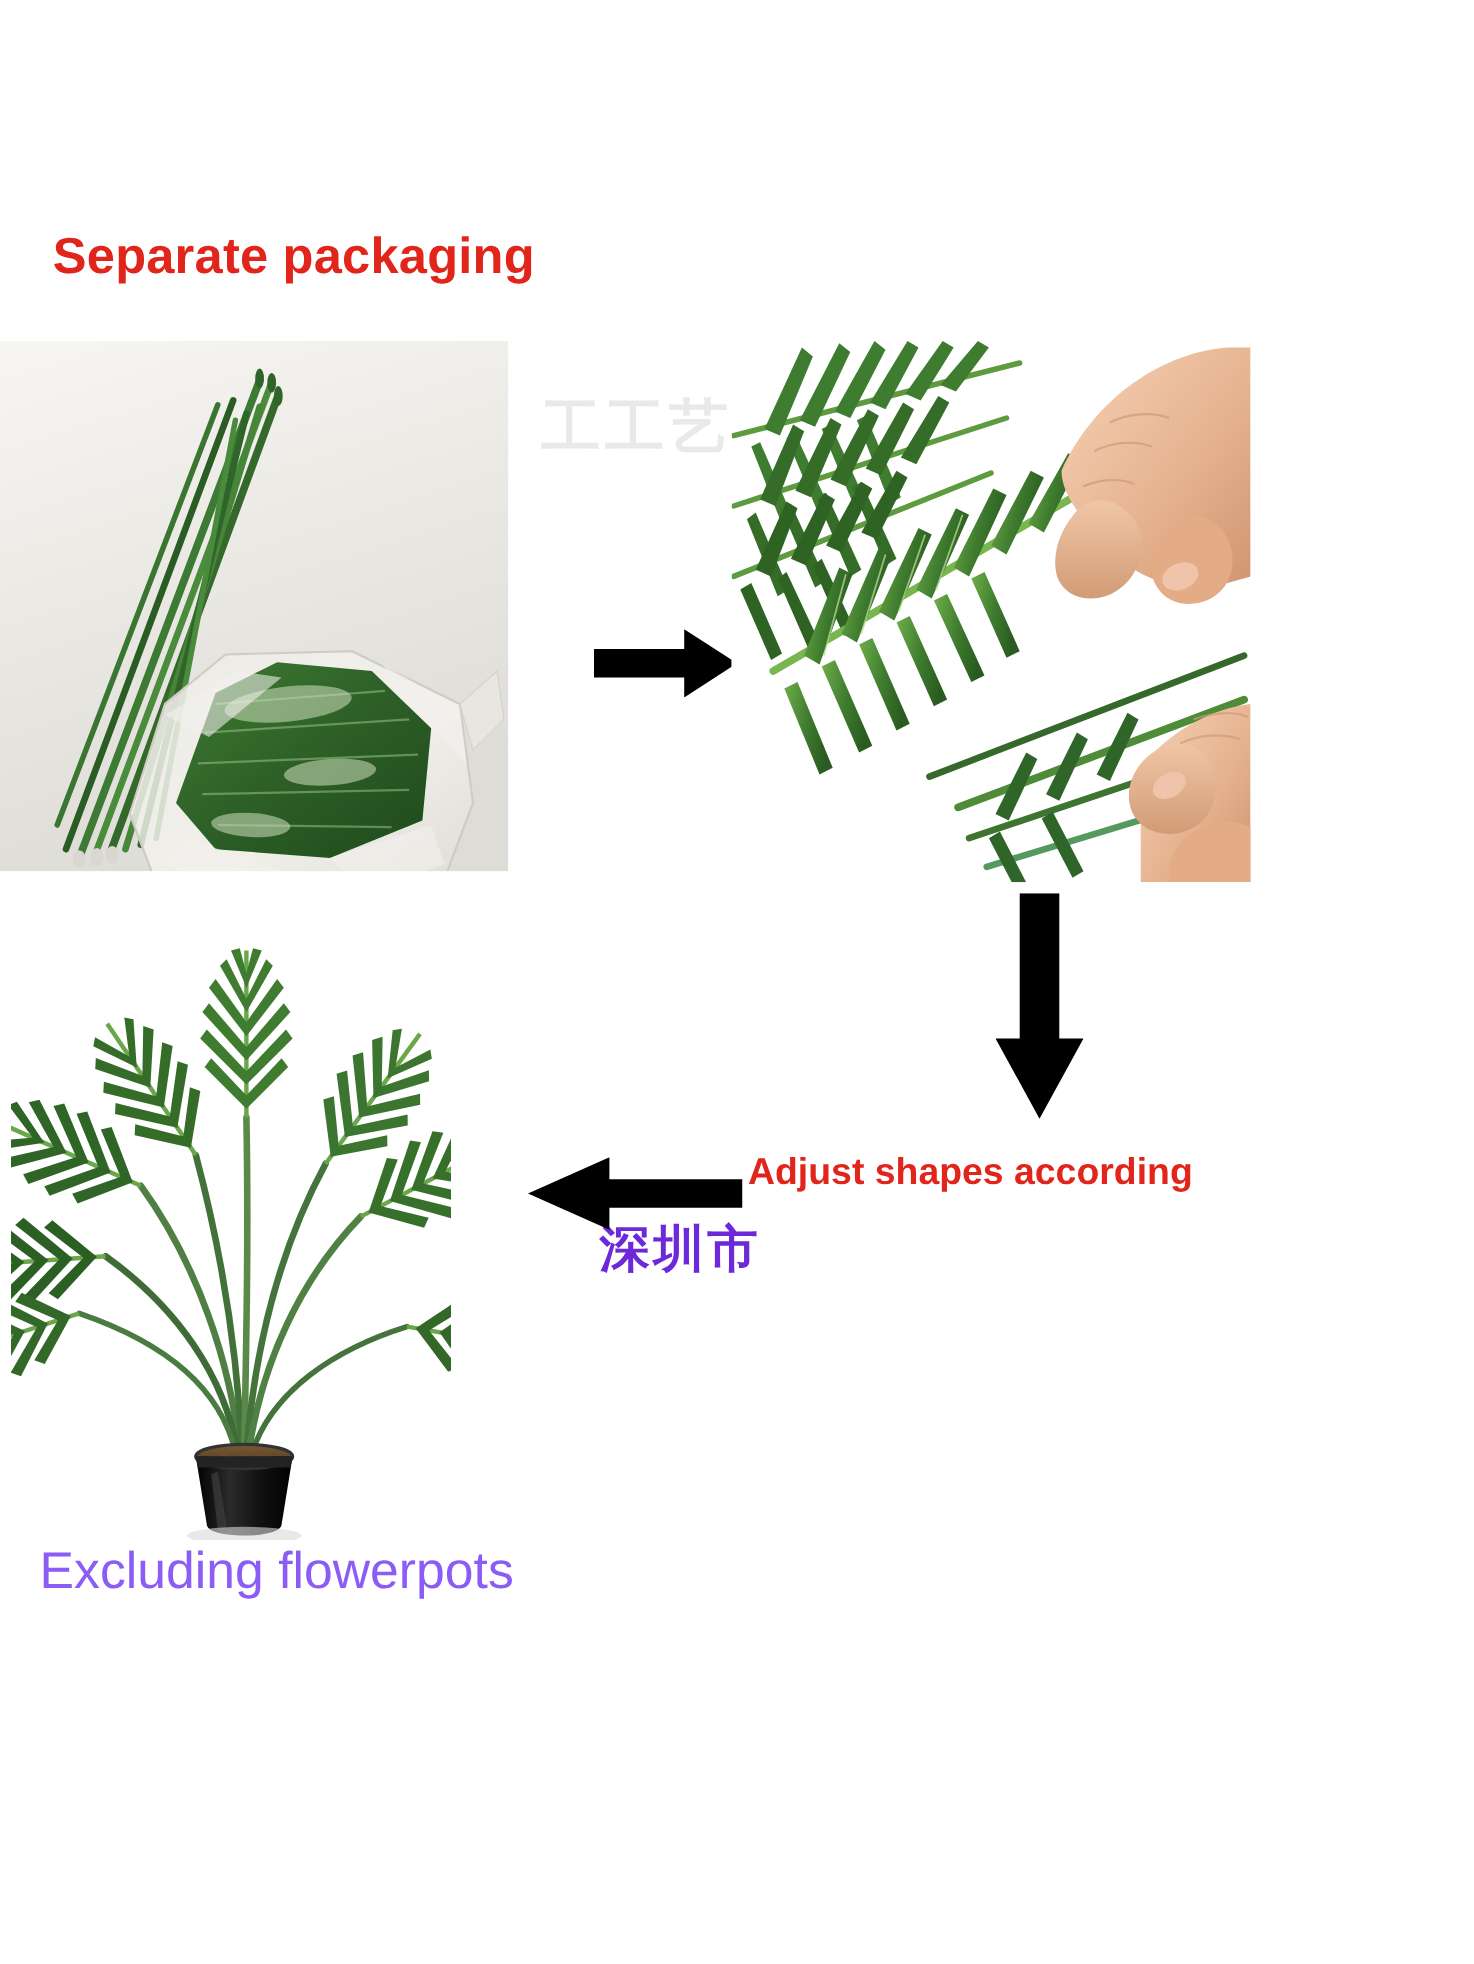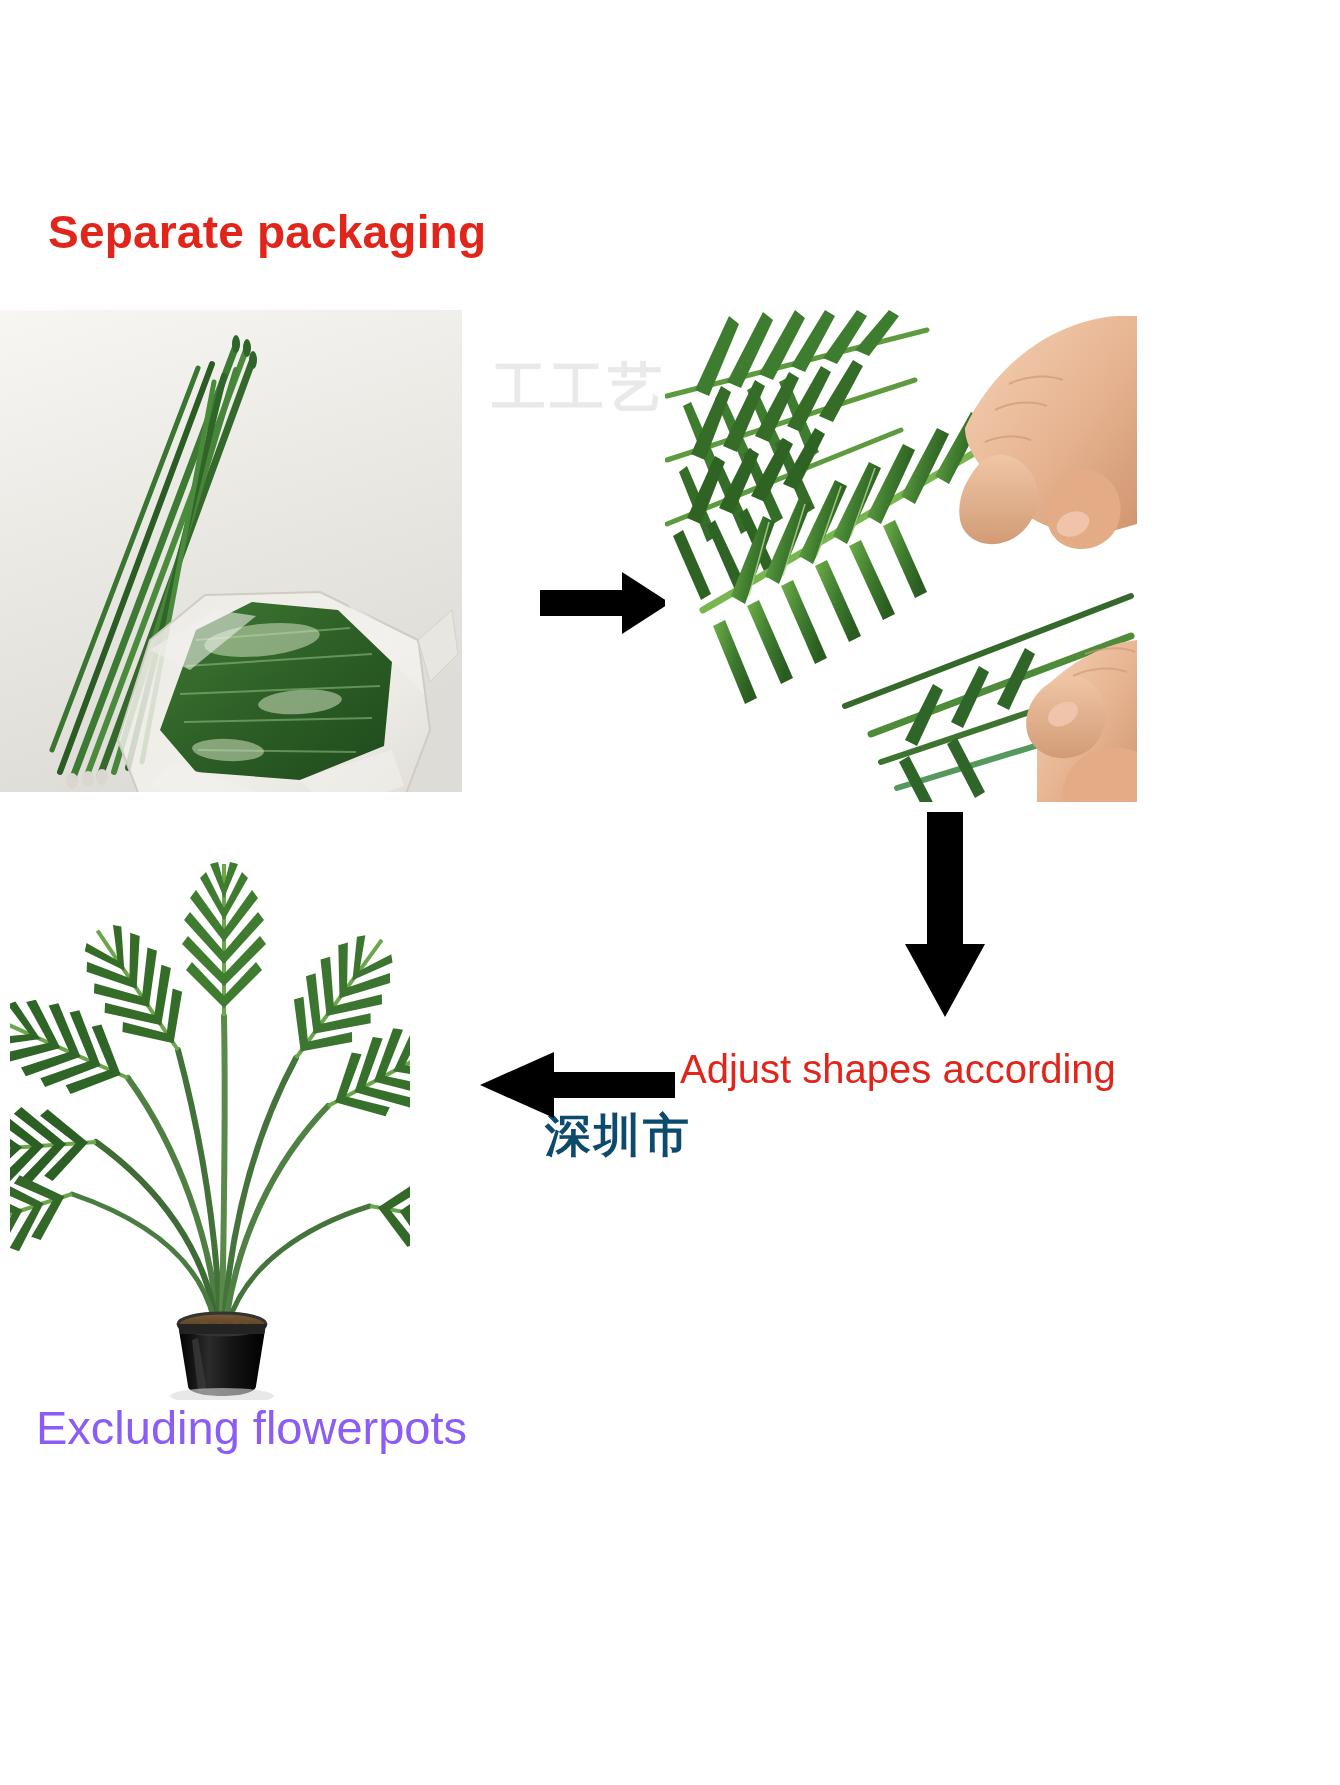--- a/index.html
+++ b/index.html
@@ -22,22 +22,22 @@
     line-height:1.05;
   }
   #title-separate{left:48px;top:208px;}
   #title-installing{left:832px;top:208px;}
 
   #adjust-text{
     position:absolute;
     left:680px;top:1043px;
     width:480px;
     color:#e1251b;
-    font-weight:400;
-    font-size:40px;
+    font-weight:700;
+    font-size:34px;
     line-height:1.32;
   }
   #adjust-text span{display:block;}
 
   #excluding-text{
     position:absolute;
     left:36px;top:1400px;
     color:#8b5cf6;
     font-weight:400;
     font-size:47px;
@@ -47,21 +47,21 @@
   
   .watermark{
     position:absolute;
     color:#e9e9e9;
     font-weight:600;
     white-space:nowrap;
     user-select:none;
     font-family:"DejaVu Sans",sans-serif;
   }
   #wm-top{left:492px;top:352px;font-size:54px;letter-spacing:4px;}
-  #wm-mid{left:545px;top:1105px;font-size:46px;letter-spacing:3px;color:#0c4a6e;}
+  #wm-mid{left:545px;top:1105px;font-size:46px;letter-spacing:3px;color:#6d28d9;}
 
   
   .arrow{position:absolute;}
   #arrow-right{left:540px;top:572px;width:130px;height:62px;}
   #arrow-down{left:905px;top:812px;width:80px;height:205px;}
   #arrow-left{left:480px;top:1052px;width:195px;height:66px;}
 
   
   .panel{position:absolute;overflow:hidden;}
   #panel-packaging{left:0px;top:310px;width:462px;height:482px;background:#f3f1ee;}

